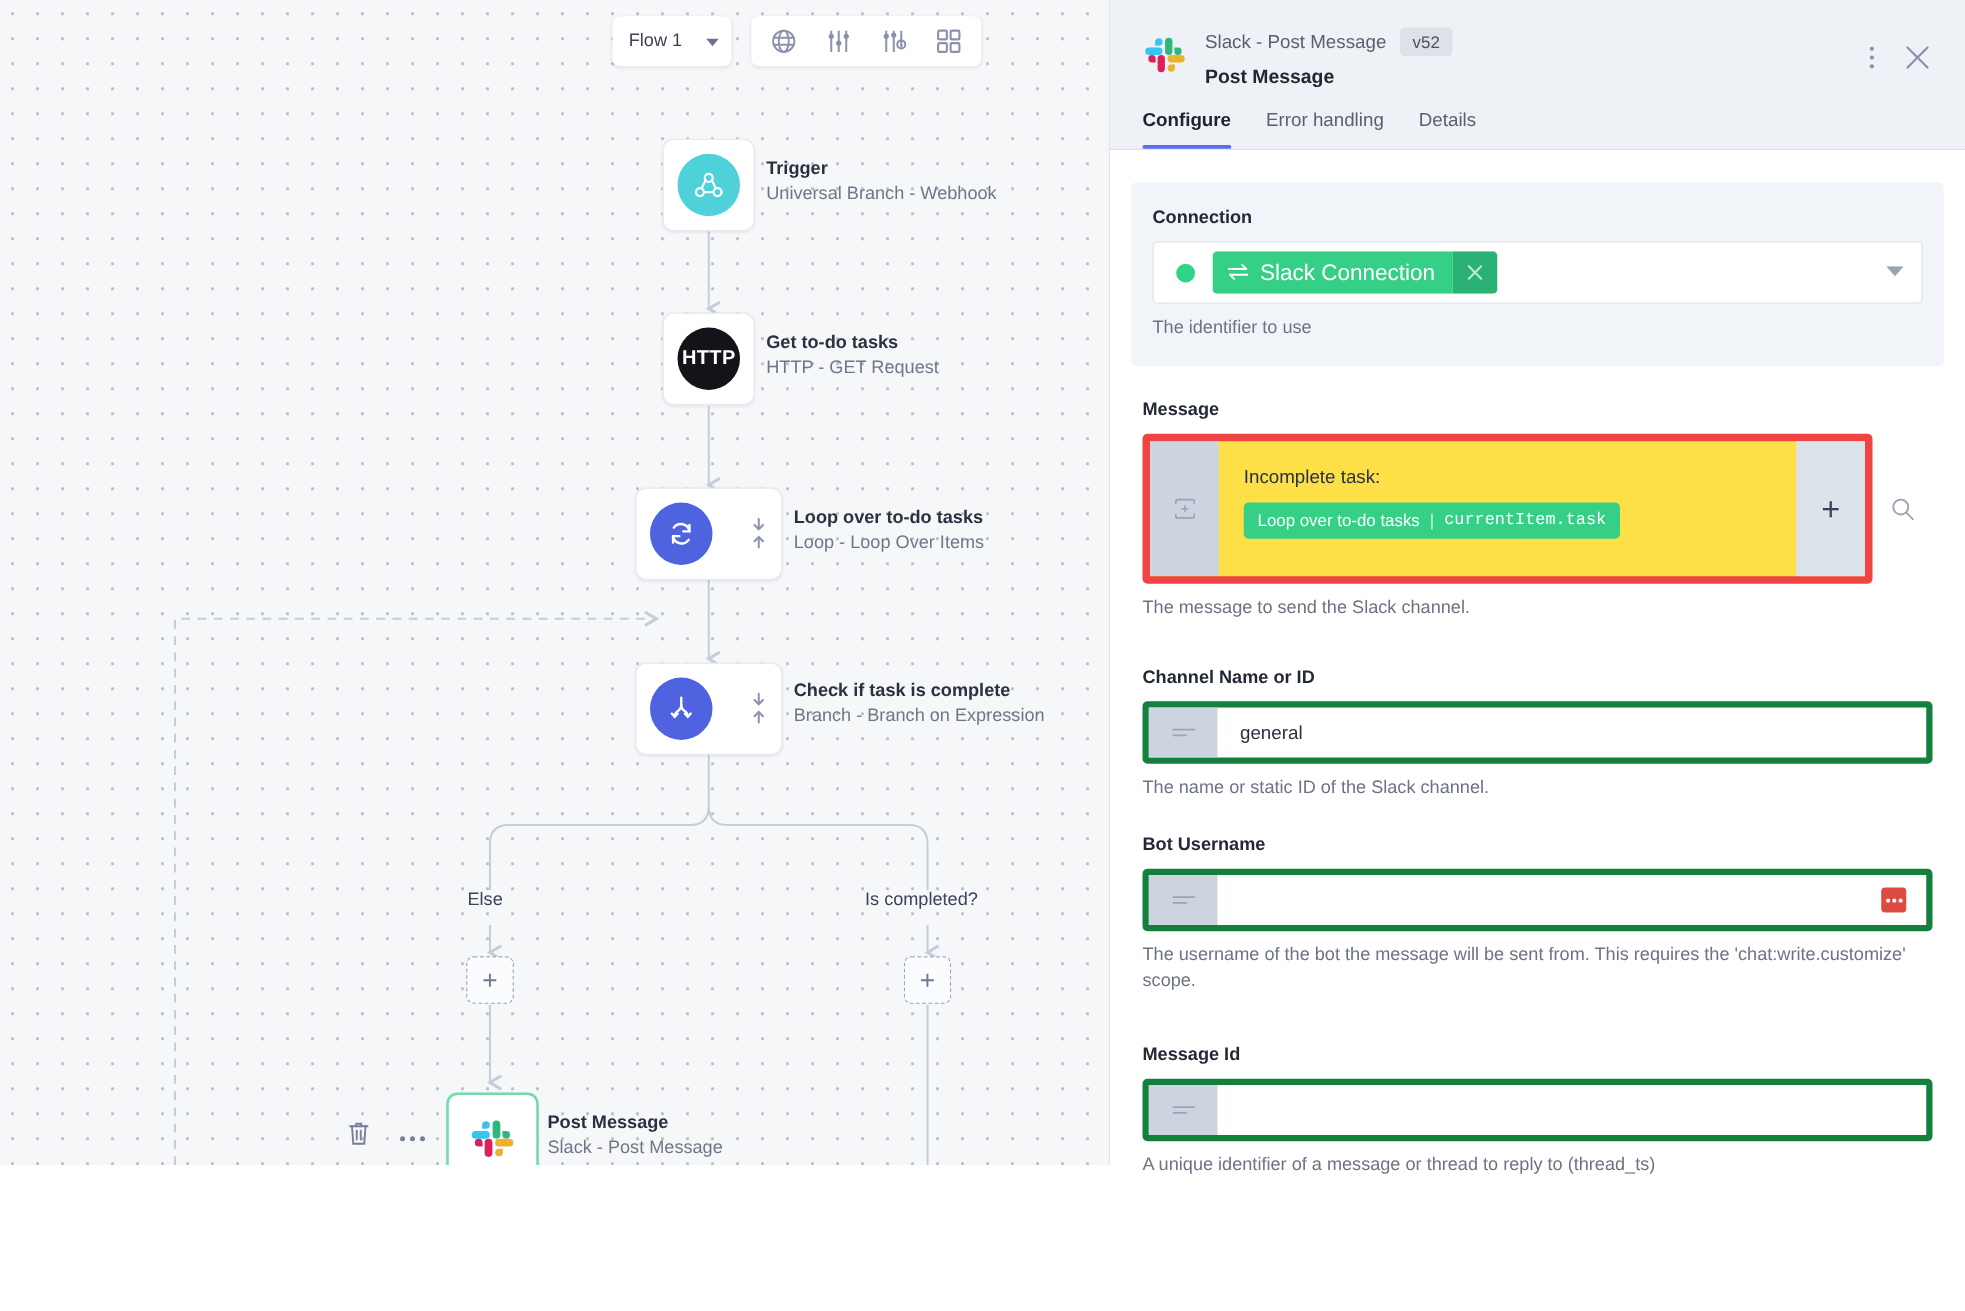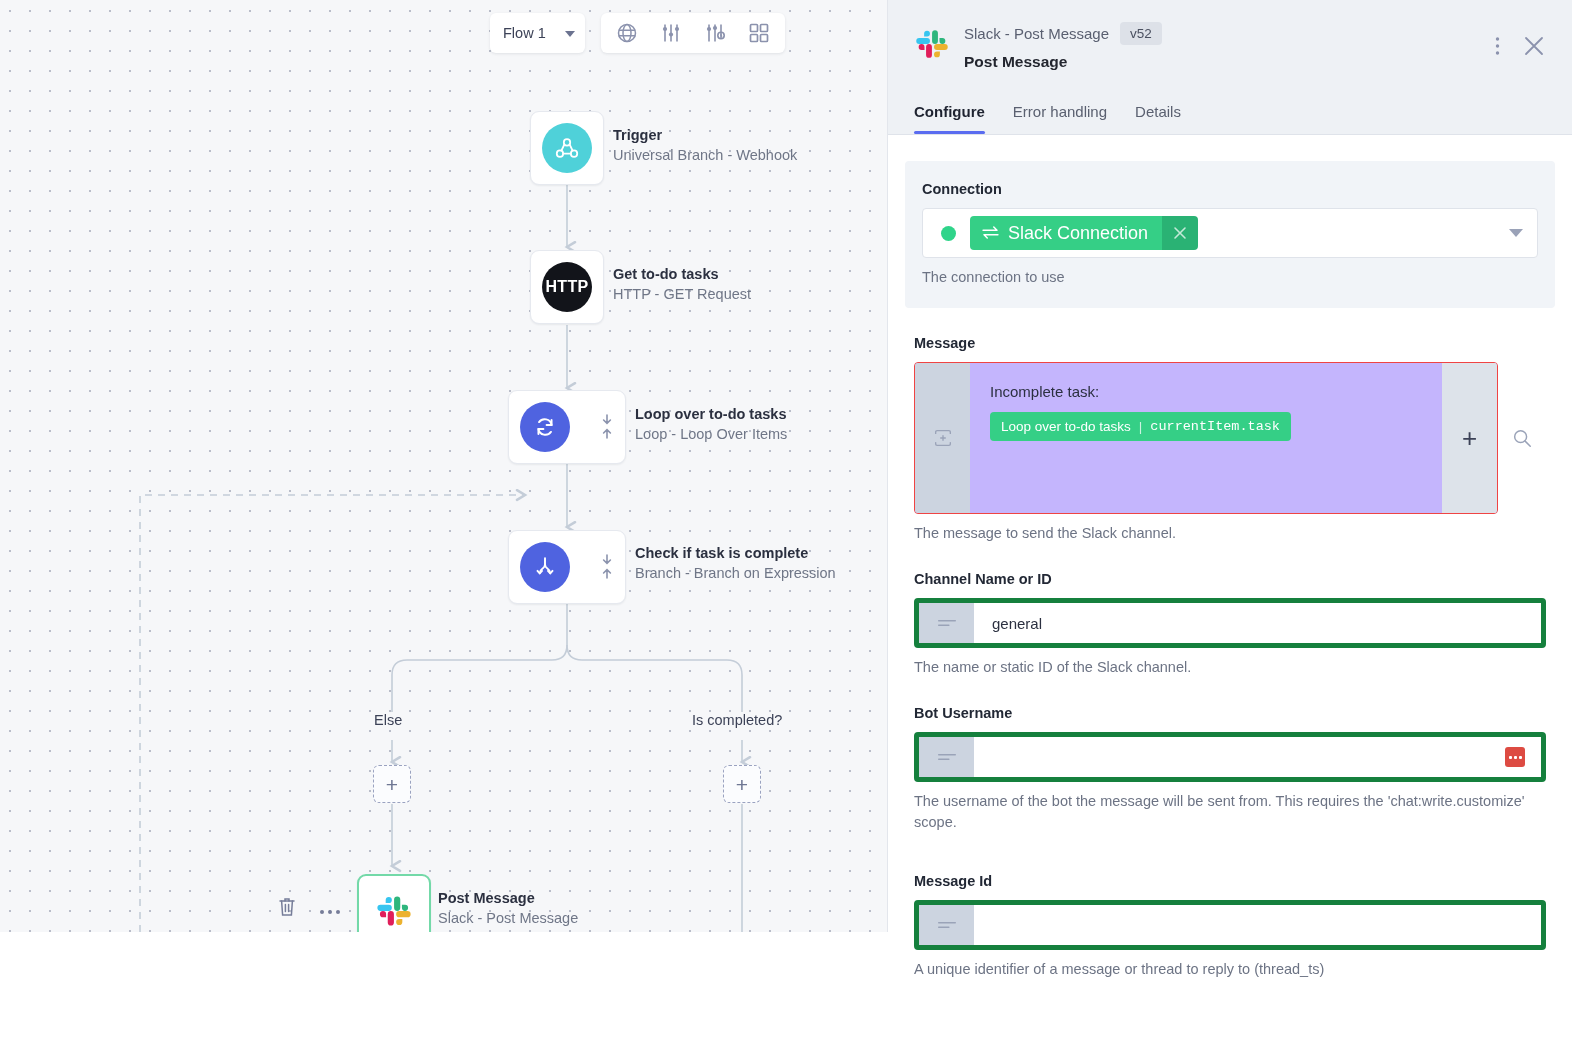--- a/index.html
+++ b/index.html
@@ -117,21 +117,21 @@
   .p-title-line { display: flex; align-items: center; gap: 11px; }
   .p-sub { font-size: 15px; color: #595f70; }
   .v-badge {
     background: #dde1e8; color: #4a5060; font-size: 13.5px;
     padding: 4px 10px; border-radius: 4px;
   }
   .p-title { font-size: 15.5px; font-weight: bold; color: #23262f; margin-top: 8px; }
   .head-actions { position: absolute; right: 26px; top: 34px; display: flex; align-items: center; gap: 22px; }
   .ic-btn { cursor: pointer; display: block; }
 
-  .tabs { display: flex; gap: 28px; padding: 0 26px; margin-top: 32px; }
+  .tabs { display: flex; gap: 28px; padding: 0 26px; margin-top: 17px; }
   .tab { font-size: 15px; color: #5a6070; padding-bottom: 14px; cursor: pointer; position: relative; }
   .tab.active { color: #1e2330; font-weight: bold; }
   .tab.active::after {
     content: ""; position: absolute; left: 0; right: 0; bottom: 0; height: 3px;
     background: #5a6cf0; border-radius: 2px;
   }
   .tab-sep { height: 1px; background: #dfe3ea; margin: 0; }
 
   .panel-body {
     flex: 1; overflow: hidden; background: #ffffff;
@@ -171,22 +171,22 @@
     background: #2ab274; width: 36px; display: flex; align-items: center; justify-content: center;
     cursor: pointer;
   }
   .conn-caret { margin-left: auto; }
 
   
   .msg-shell {
     display: flex; align-items: stretch; gap: 0;
   }
   .msg-box {
-    flex: 1; background: #c4b5fd; border: 1px solid #ef4444; border-radius: 4px;
-    display: flex; align-items: stretch; overflow: hidden; height: 152px;
+    flex: 1; background: #fde047; border: 6px solid #ef4444; border-radius: 4px;
+    display: flex; align-items: stretch; overflow: hidden; height: 120px;
   }
   .msg-gutter { width: 55px; background: #ccd4e0; flex: 0 0 auto; display: flex; align-items: center; justify-content: center; }
   .msg-text { flex: 1; padding: 18px 20px; }
   .msg-line { font-size: 15px; color: #2b3040; line-height: 22px; }
   .token {
     display: inline-flex; align-items: center; gap: 0;
     background: #35cf86; border-radius: 4px; padding: 7px 11px; margin-top: 9px;
     color: #ffffff; font-size: 13.5px; white-space: nowrap;
   }
   .token .tk-mono { font-family: "Liberation Mono", monospace; font-size: 13.5px; }
@@ -487,21 +487,21 @@
                 <path d="M2,2 L12,12 M12,2 L2,12"></path>
               </svg>
             </span>
           </span>
           <span class="conn-caret">
             <svg width="14" height="9" viewBox="0 0 14 9" fill="#9aa2b8">
                 <path d="M0,0 L14,0 L7,8 Z"></path>
               </svg>
           </span>
         </div>
-        <div class="fld-help">The connection to use</div>
+        <div class="fld-help">The identifier to use</div>
       </div>
 
       <div style="padding:0 9px;margin-top:27px;">
         <div class="fld-label">Message</div>
         <div class="msg-shell">
           <div class="msg-box">
             <span class="msg-gutter">
               <svg width="22" height="22" viewBox="0 0 24 24" fill="none" stroke="#9aa3b8" stroke-width="1.5" stroke-linecap="round">
                 <path d="M4,7 V5.5 A1.5,1.5 0 0,1 5.5,4 H18.5 A1.5,1.5 0 0,1 20,5.5 V7"></path>
                 <path d="M4,17 V18.5 A1.5,1.5 0 0,0 5.5,20 H18.5 A1.5,1.5 0 0,0 20,18.5 V17"></path>
@@ -521,21 +521,21 @@
           <span class="msg-search">
             <svg width="22" height="22" viewBox="0 0 24 24" fill="none" stroke="#9aa3b8" stroke-width="1.6" stroke-linecap="round">
               <circle cx="10.5" cy="10.5" r="6.5"></circle>
                 <path d="M15.4,15.4 L21,21"></path>
             </svg>
           </span>
         </div>
         <div class="fld-help">The message to send the Slack channel.</div>
       </div>
 
-      <div style="padding:0 9px;margin-top:27px;">
+      <div style="padding:0 9px;margin-top:37px;">
         <div class="fld-label">Channel Name or ID</div>
         <div class="input-shell">
           <span class="in-gutter">
             <svg width="22" height="14" viewBox="0 0 24 14" fill="none" stroke="#9aa3b8" stroke-width="1.7" stroke-linecap="round">
               <path d="M3,4.5 H21 M3,9.5 H14"></path>
             </svg>
           </span>
           <div class="in-main">
             <span class="in-val">general</span>
           </div>

